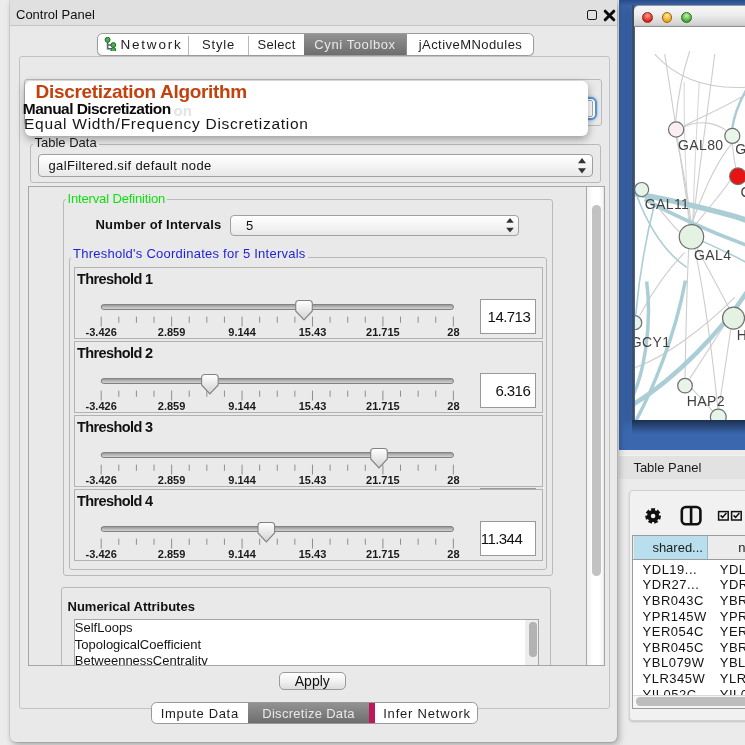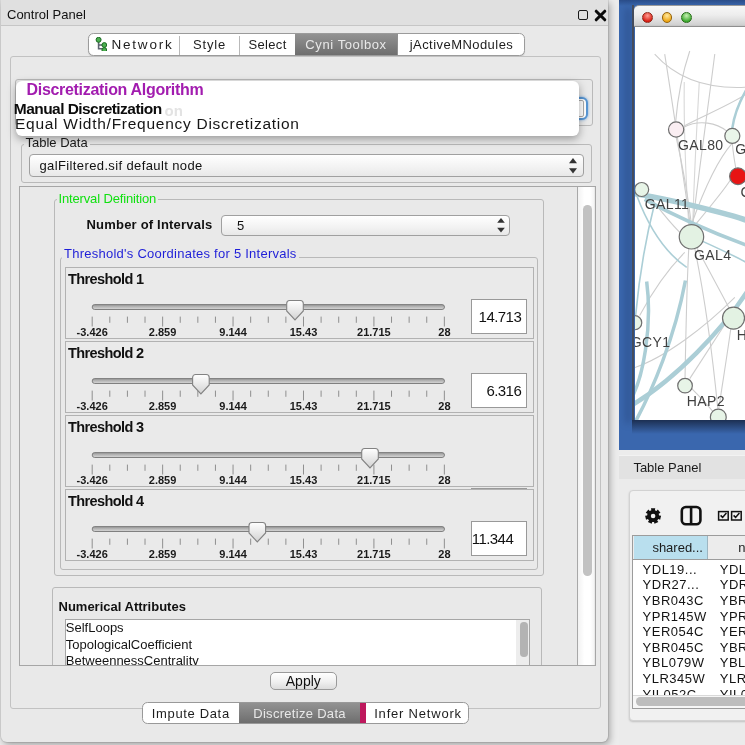--- a/index.html
+++ b/index.html
@@ -117,21 +117,21 @@
 <div class="abs" style="left:9.8px;top:119.5px;font-size:13px;color:#141414;letter-spacing:.5px;white-space:nowrap;">YBL079W</div>
 <div class="abs" style="left:87px;top:119.5px;font-size:13px;color:#141414;letter-spacing:.5px;white-space:nowrap;">YBL079W</div>
 <div class="abs" style="left:9.8px;top:135.1px;font-size:13px;color:#141414;letter-spacing:.5px;white-space:nowrap;">YLR345W</div>
 <div class="abs" style="left:87px;top:135.1px;font-size:13px;color:#141414;letter-spacing:.5px;white-space:nowrap;">YLR345W</div>
 <div class="abs" style="left:9.8px;top:150.7px;font-size:13px;color:#141414;letter-spacing:.5px;white-space:nowrap;">YIL052C</div>
 <div class="abs" style="left:87px;top:150.7px;font-size:13px;color:#141414;letter-spacing:.5px;white-space:nowrap;">YIL052C</div>
 <div class="abs" style="left:0;top:159.2px;width:100%;height:14.6px;background:#f6f6f6;border-top:1px solid #d9d9d9;"></div>
 <div class="abs" style="left:3px;top:161.5px;width:170px;height:8.4px;border-radius:4.2px;background:#bdbdbd;"></div>
 </div>
 </div>
-<div class="abs" style="left:1px;top:0;width:607px;height:742px;background:#e9e9e9;border-radius:0 0 6px 6px;box-shadow:2px 3px 7px rgba(0,0,0,.30),0 0 0 1px rgba(0,0,0,.08);">
+<div class="abs" style="left:10px;top:0;width:607px;height:742px;background:#e9e9e9;border-radius:0 0 6px 6px;box-shadow:2px 3px 7px rgba(0,0,0,.30),0 0 0 1px rgba(0,0,0,.08);">
 <div class="abs" style="left:0;top:0;width:100%;height:26px;background:#e0e0e0;border-bottom:1px solid #c6c6c6;"></div>
 <div class="abs" style="left:6px;top:6.5px;font-size:13px;color:#111;">Control Panel</div>
 <div class="abs" style="left:577.4px;top:10px;width:10px;height:10px;border:1.8px solid #1a1a1a;border-radius:2px;"></div>
 <svg width="13" height="13" style="position:absolute;left:592.5px;top:8.5px">
       <path d="M 2.2,2.2 L 10.8,10.8 M 10.8,2.2 L 2.2,10.8" stroke="#0a0a0a" stroke-width="3" stroke-linecap="round"></path>
     </svg>
 <div class="abs" style="left:87px;top:32.5px;width:437px;height:23px;background:#fff;border:1px solid #9b9b9b;border-radius:5.5px;box-shadow:0 1px 1px rgba(0,0,0,.12);">
 <div class="seg" style="left:0;width:90px;">
         <svg width="13" height="14" viewBox="0 0 13 14" style="margin-right:4px">
           <path d="M 4.6,3 V 12.6 M 4.6,8 H 10 M 4.6,11.8 H 10" stroke="#5c6370" stroke-width="1.6" fill="none"></path>
@@ -354,21 +354,21 @@
 <div class="abs" style="left:32.9px;top:400.6px;width:490.1px;height:95px;border:1px solid #b9b9b9;border-radius:3px;"></div>
 <div class="abs" style="left:39.0px;top:412.9px;font-size:13px;font-weight:bold;color:#111;">Numerical Attributes</div>
 <div class="abs" style="left:45.0px;top:432.9px;width:465.5px;height:60px;background:#fff;border:1px solid #a6a6a6;"></div>
 <div class="abs" style="left:46.3px;top:433.9px;font-size:13px;color:#141414;">SelfLoops</div>
 <div class="abs" style="left:46.3px;top:450.4px;font-size:13px;color:#141414;">TopologicalCoefficient</div>
 <div class="abs" style="left:46.3px;top:466.0px;font-size:13px;color:#141414;">BetweennessCentrality</div>
 <div class="abs" style="left:496.4px;top:433.9px;width:13.5px;height:58px;background:#ededed;"></div>
 <div class="abs" style="left:500.7px;top:435.2px;width:7.5px;height:35px;border-radius:3.75px;background:#b3b3b3;"></div>
 </div>
 <div class="abs" style="left:15px;top:81px;width:563px;height:55px;background:#fff;border-radius:6px;box-shadow:0 3px 8px rgba(0,0,0,.35);z-index:5;"></div>
-<div class="abs" style="left:25.5px;top:80.8px;font-size:16px;font-weight:bold;color:#a21caf;z-index:6;letter-spacing:-0.31px;">Discretization Algorithm</div>
+<div class="abs" style="left:25.5px;top:80.8px;font-size:19px;font-weight:bold;color:#c2410c;z-index:6;letter-spacing:-0.31px;">Discretization Algorithm</div>
 <div class="abs" style="left:163.5px;top:101.5px;font-size:15px;font-weight:bold;color:#e3e3e3;z-index:6;">on</div>
 <div class="abs" style="left:12.8px;top:100.2px;font-size:15.5px;font-weight:bold;color:#0c0c0c;letter-spacing:-0.55px;z-index:6;white-space:nowrap;">Manual Discretization</div>
 <div class="abs" style="left:14px;top:114.6px;font-size:15.5px;color:#151515;letter-spacing:0.73px;z-index:6;white-space:nowrap;">Equal Width/Frequency Discretization</div>
 <div class="abs" style="left:268.8px;top:672.2px;width:67px;height:18.3px;background:linear-gradient(#ffffff,#f0f0f0 55%,#dcdcdc);border:1px solid #9a9a9a;border-radius:5px;display:flex;align-items:center;justify-content:center;font-size:14px;color:#111;">Apply</div>
 <div class="abs" style="left:140.9px;top:702px;width:326.8px;height:22px;background:#fff;border:1px solid #999;border-radius:5.5px;">
 <div class="seg" style="left:0;width:95.8px;border-radius:5px 0 0 5px;letter-spacing:.65px">Impute Data</div>
 <div class="seg dark" style="left:95.8px;width:121.7px;letter-spacing:.3px">Discretize Data</div>
 <div class="seg" style="left:217.5px;width:109.3px;border-radius:0 5px 5px 0;border-left:6px solid #be185d;letter-spacing:.8px">Infer Network</div>
 </div>
 </div>

